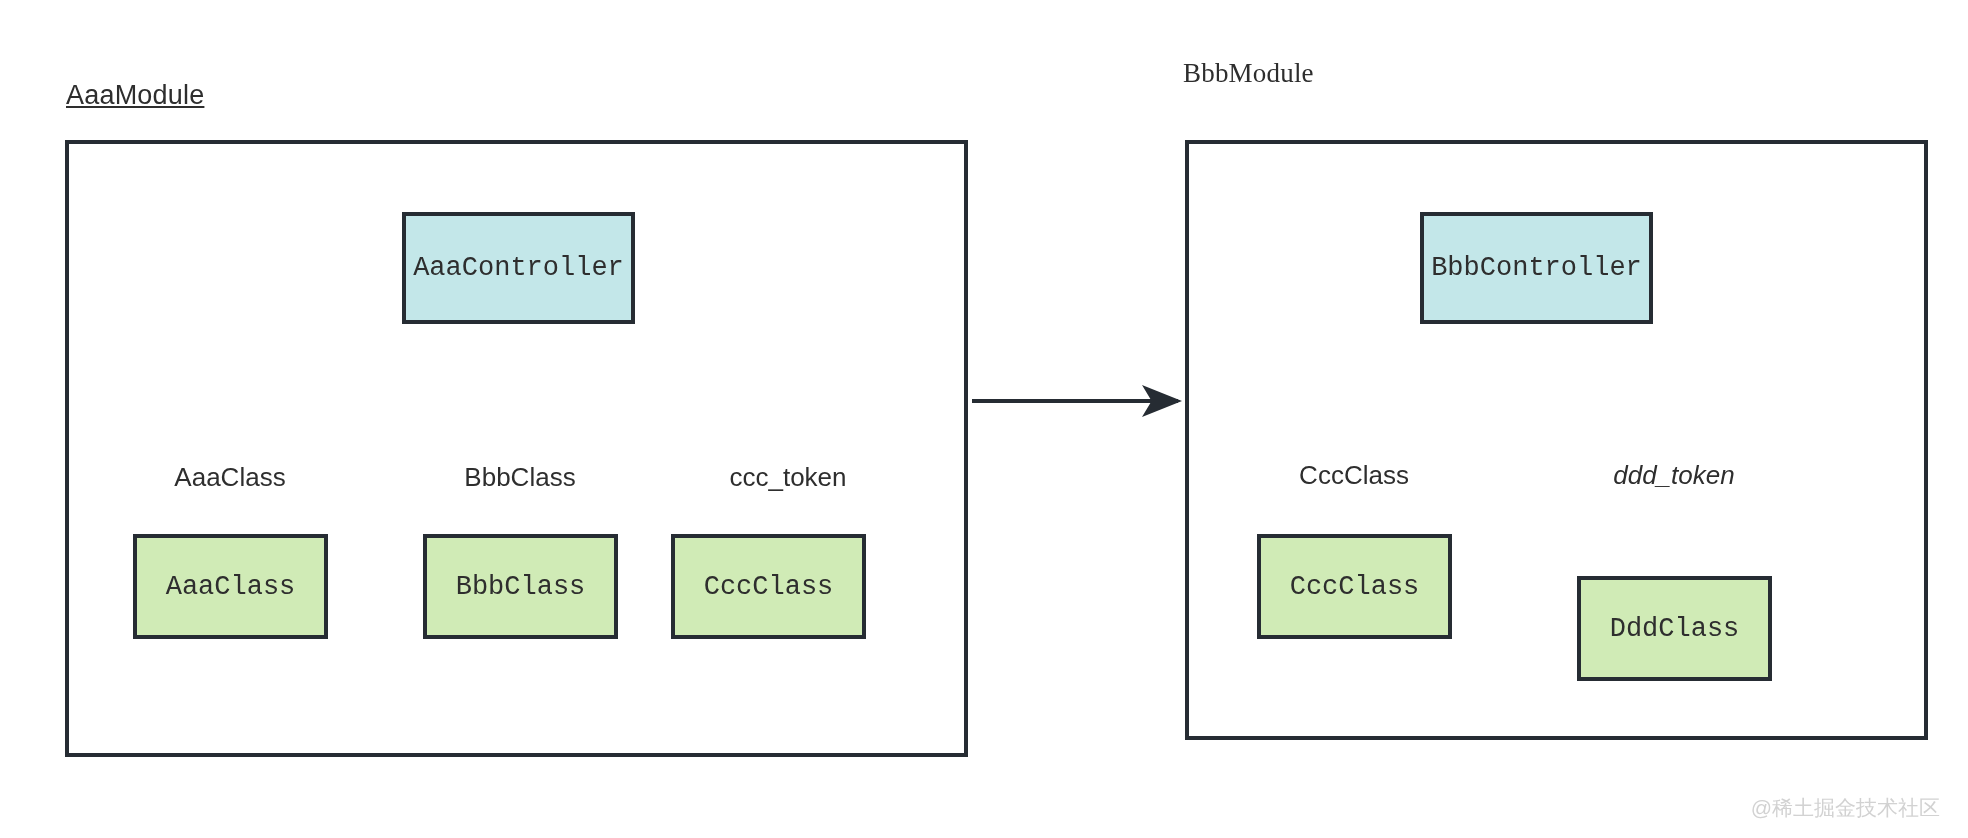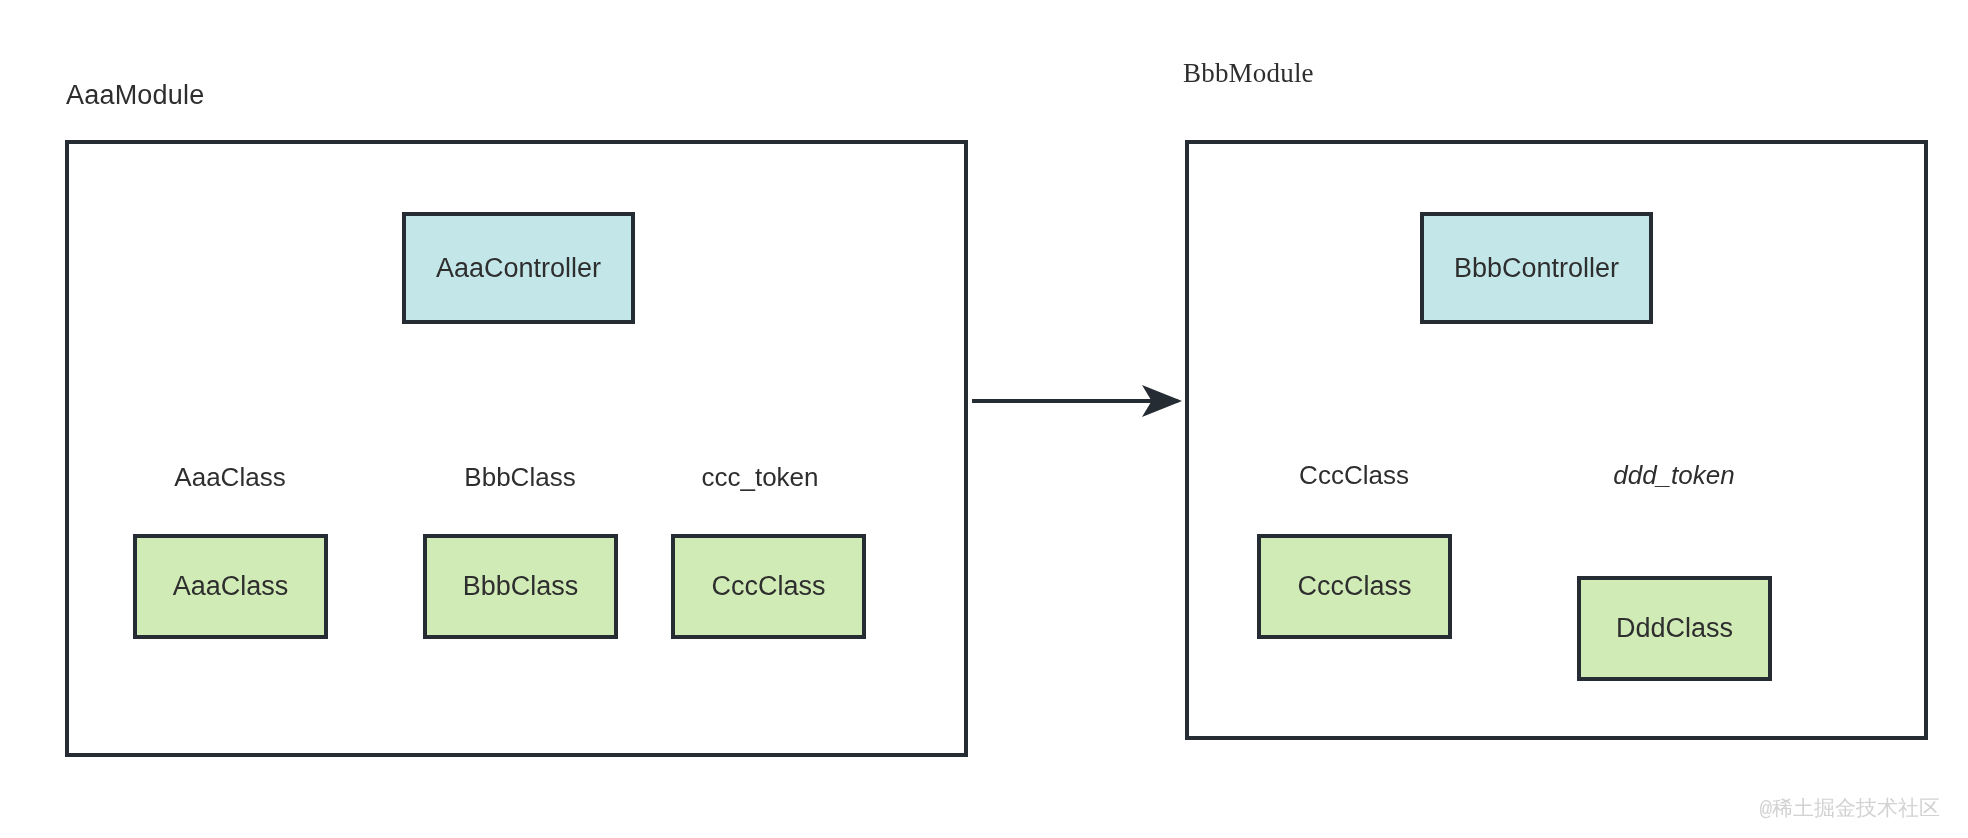--- a/index.html
+++ b/index.html
@@ -35,21 +35,21 @@
   }
   .node {
     position: absolute;
     border: 4px solid #262c33;
     box-sizing: border-box;
     display: flex;
     align-items: center;
     justify-content: center;
     font-size: 27px;
     color: #2e2e2e;
-    font-family: Liberation Sans, sans-serif;
+    font-family: Liberation Mono, monospace;
     white-space: nowrap;
   }
   .node.controller {
     background: #c3e7e9;
   }
   .node.clazz {
     background: #d0ebb6;
   }
   .edge-label {
     position: absolute;
@@ -69,21 +69,21 @@
     width: 1968px;
     height: 838px;
     pointer-events: none;
   }
   .watermark {
     position: absolute;
     right: 28px;
     bottom: 16px;
     font-size: 21px;
     color: #d2d2d2;
-    font-family: Liberation Mono, monospace;
+    font-family: Liberation Sans, sans-serif;
     white-space: nowrap;
   }
 </style>
 </head>
 <body>
 
 <div id="canvas">
 
   <svg class="edges" viewBox="0 0 1968 838">
     <defs>
@@ -95,40 +95,40 @@
     <line x1="230" y1="534" x2="230" y2="400" stroke="#262c33" stroke-width="4" marker-end="url(#arrowhead)"></line>
     <line x1="520" y1="534" x2="520" y2="400" stroke="#262c33" stroke-width="4" marker-end="url(#arrowhead)"></line>
     <line x1="768" y1="534" x2="768" y2="400" stroke="#262c33" stroke-width="4" marker-end="url(#arrowhead)"></line>
 
     <line x1="1354" y1="534" x2="1354" y2="400" stroke="#262c33" stroke-width="4" marker-end="url(#arrowhead)"></line>
     <line x1="1674" y1="534" x2="1674" y2="400" stroke="#262c33" stroke-width="4" marker-end="url(#arrowhead)"></line>
 
     <line x1="972" y1="401" x2="1178" y2="401" stroke="#262c33" stroke-width="4" marker-end="url(#arrowhead)"></line>
   </svg>
 
-  <div class="module-label" style="left:66px; top:80px;">AaaModule</div>
+  <div class="module-label" style="left:66px; top:80px;text-decoration:underline;">AaaModule</div>
   <div class="module-box" style="left:65px; top:140px; width:903px; height:617px;"></div>
 
   <div class="node controller" style="left:402px; top:212px; width:233px; height:112px;">
     <span>AaaController</span>
   </div>
 
   <div class="node clazz" style="left:133px; top:534px; width:195px; height:105px;">
     <span>AaaClass</span>
   </div>
   <div class="node clazz" style="left:423px; top:534px; width:195px; height:105px;">
     <span>BbbClass</span>
   </div>
   <div class="node clazz" style="left:671px; top:534px; width:195px; height:105px;">
     <span>CccClass</span>
   </div>
 
   <div class="edge-label" style="left:230px; top:460px;">AaaClass</div>
   <div class="edge-label" style="left:520px; top:460px;">BbbClass</div>
-  <div class="edge-label" style="left:760px; top:460px;">ccc_token</div>
+  <div class="edge-label" style="left:788px; top:460px;">ccc_token</div>
 
   <div class="module-label" style="left:1183px; top:58px;font-family:Liberation Serif, serif;">BbbModule</div>
   <div class="module-box" style="left:1185px; top:140px; width:743px; height:600px;"></div>
 
   <div class="node controller" style="left:1420px; top:212px; width:233px; height:112px;">
     <span>BbbController</span>
   </div>
 
   <div class="node clazz" style="left:1257px; top:534px; width:195px; height:105px;">
     <span>CccClass</span>

